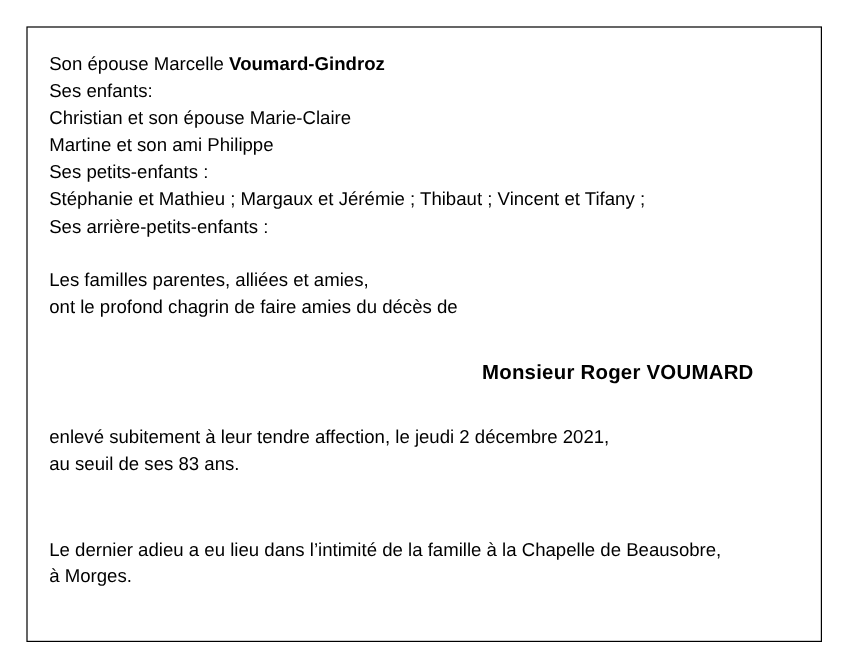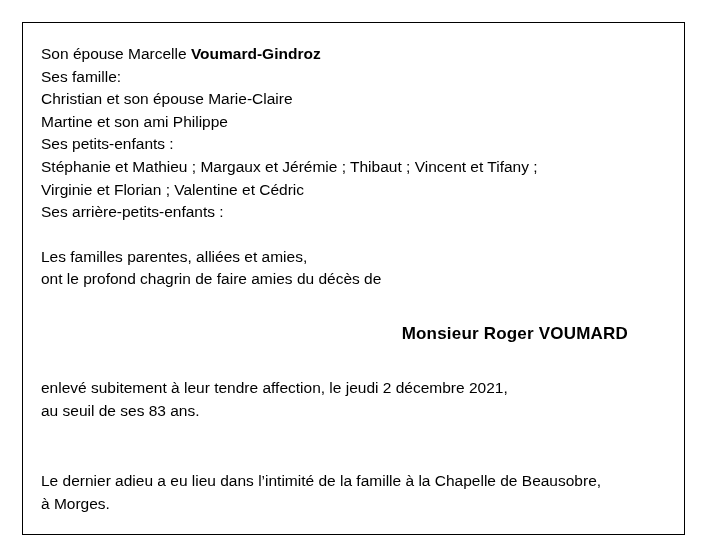--- a/index.html
+++ b/index.html
@@ -76,26 +76,25 @@
 </style>
 </head>
 <body>
 
 <div class="page">
   <div class="notice-frame">
     <div class="notice-body">
 
       <div class="block-family">
         <div class="line"><span>Son épouse Marcelle </span><span class="bold">Voumard-Gindroz</span></div>
-        <div class="line">Ses famille:</div>
+        <div class="line">Ses enfants:</div>
         <div class="line">Christian et son épouse Marie-Claire</div>
         <div class="line">Martine et son ami Philippe</div>
         <div class="line">Ses petits-enfants :</div>
         <div class="line">Stéphanie et Mathieu ; Margaux et Jérémie ; Thibaut ; Vincent et Tifany ;</div>
-        <div class="line">Virginie et Florian ; Valentine et Cédric</div>
         <div class="line">Ses arrière-petits-enfants :</div>
       </div>
 
       <div class="spacer-sm"></div>
 
       <div class="block-announcement">
         <div class="line">Les familles parentes, alliées et amies,</div>
         <div class="line">ont le profond chagrin de faire amies du décès de</div>
       </div>
 

